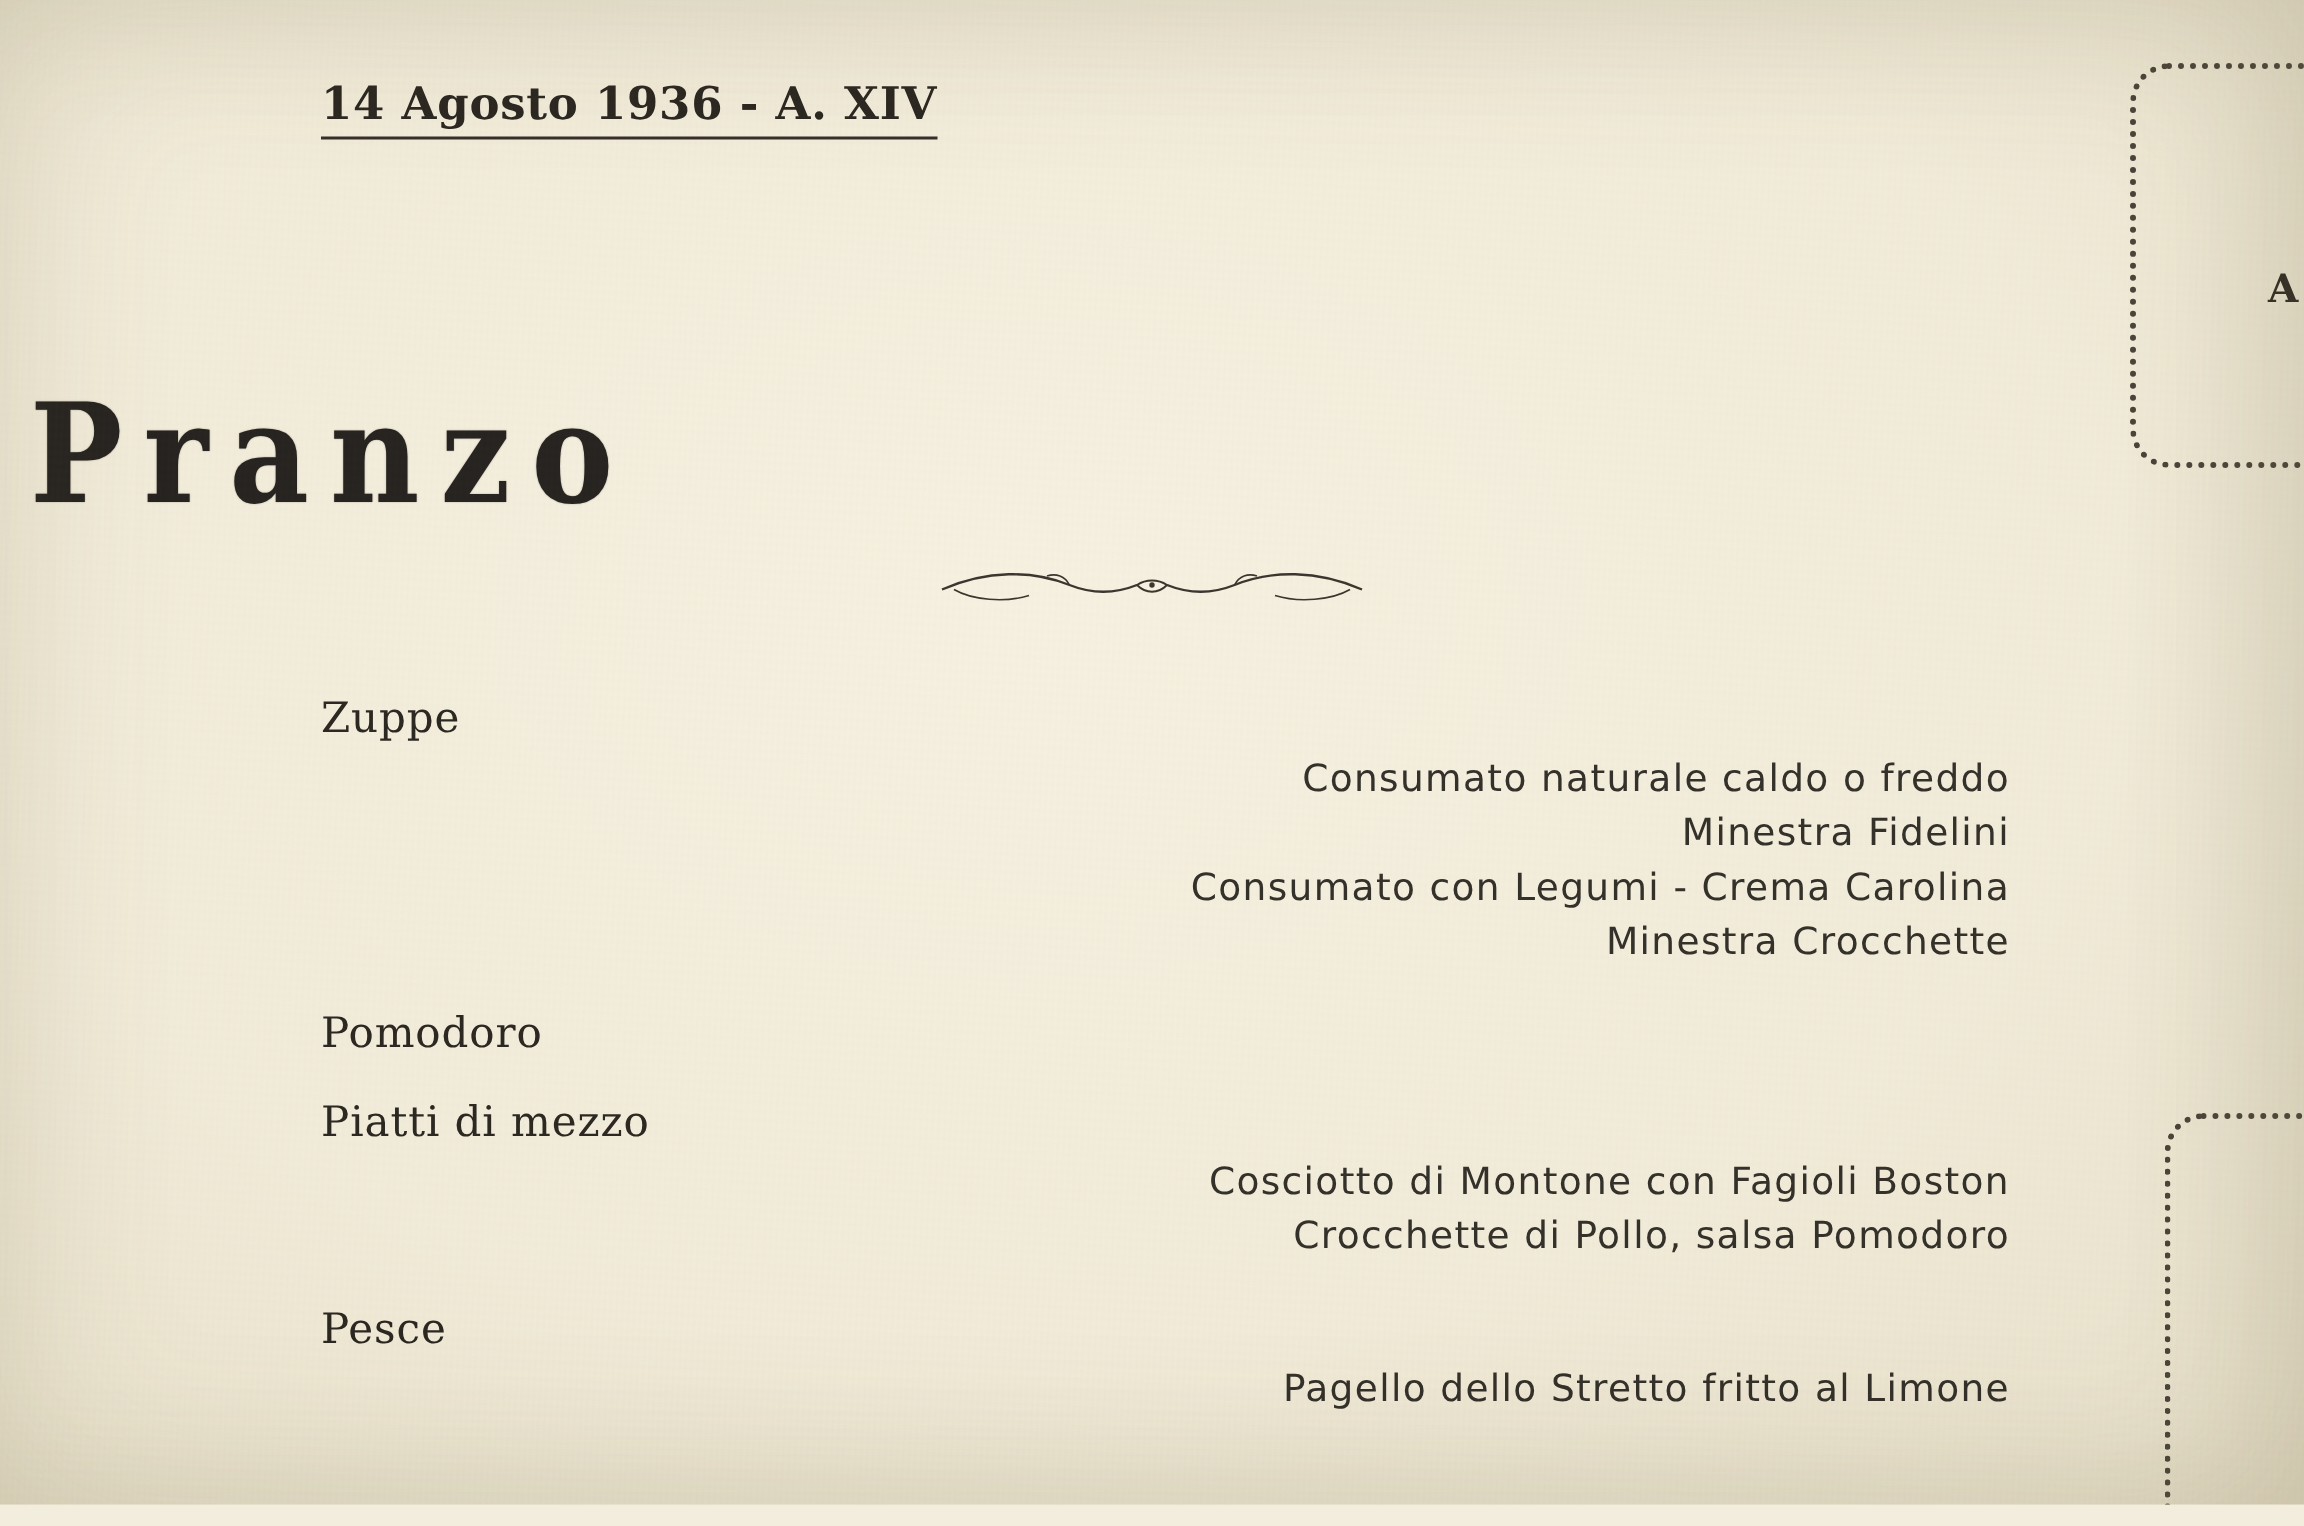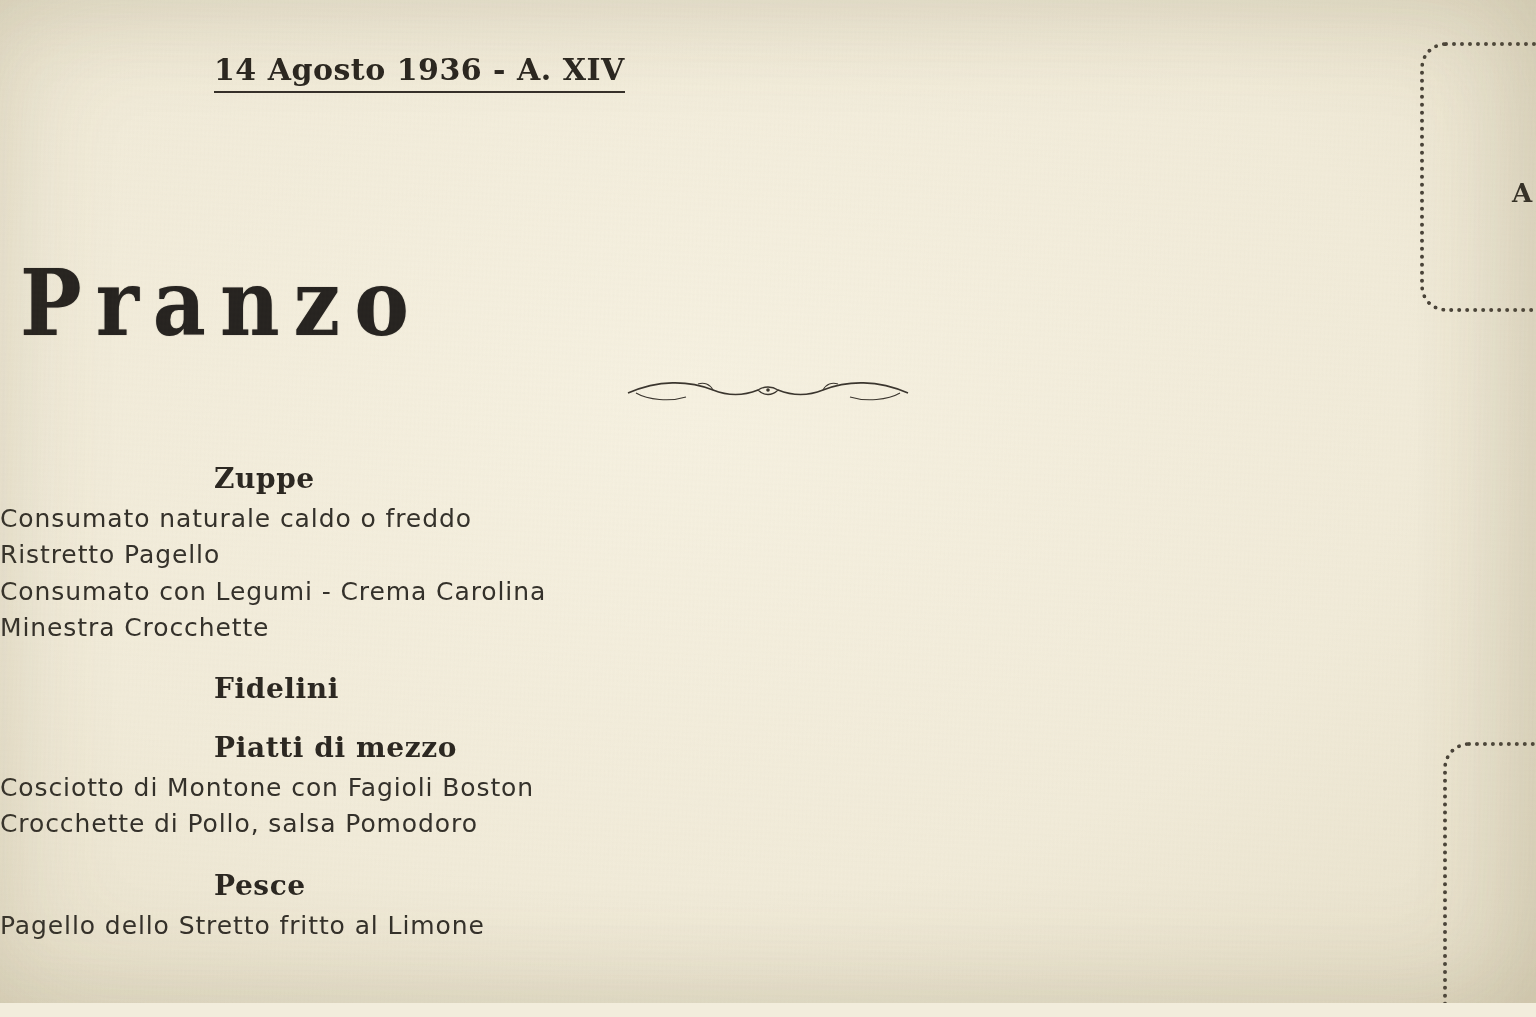--- a/index.html
+++ b/index.html
@@ -90,28 +90,28 @@
     left: 0;
     top: 462px;
     width: 1340px;
   }
   .course {
     margin-bottom: 26px;
   }
   .course-name {
     margin-left: 214px;
     font-family: "DejaVu Serif", serif;
-    font-weight: bold;
+    font-weight: normal;
     font-size: 28px;
     color: #2b2721;
     letter-spacing: .6px;
     margin-bottom: 6px;
   }
   .dishes {
-    text-align: left;
+    text-align: right;
   }
   .dish {
     font-family: "DejaVu Sans", sans-serif;
     font-size: 25px;
     color: #33302a;
     letter-spacing: .9px;
     line-height: 1.45;
     white-space: nowrap;
   }
 
@@ -166,28 +166,28 @@
       <path d="M205 12 C 208 6, 214 4, 220 6" stroke-width="1.1"></path>
     </svg>
   </div>
 
   <div class="menu">
 
     <div class="course">
       <div class="course-name">Zuppe</div>
       <div class="dishes">
         <div class="dish">Consumato naturale caldo o freddo</div>
-        <div class="dish">Ristretto Pagello</div>
+        <div class="dish">Minestra Fidelini</div>
         <div class="dish">Consumato con Legumi - Crema Carolina</div>
         <div class="dish">Minestra Crocchette</div>
       </div>
     </div>
 
     <div class="course">
-      <div class="course-name">Fidelini</div>
+      <div class="course-name">Pomodoro</div>
     </div>
 
     <div class="course">
       <div class="course-name">Piatti di mezzo</div>
       <div class="dishes">
         <div class="dish">Cosciotto di Montone con Fagioli Boston</div>
         <div class="dish">Crocchette di Pollo, salsa Pomodoro</div>
       </div>
     </div>
 

